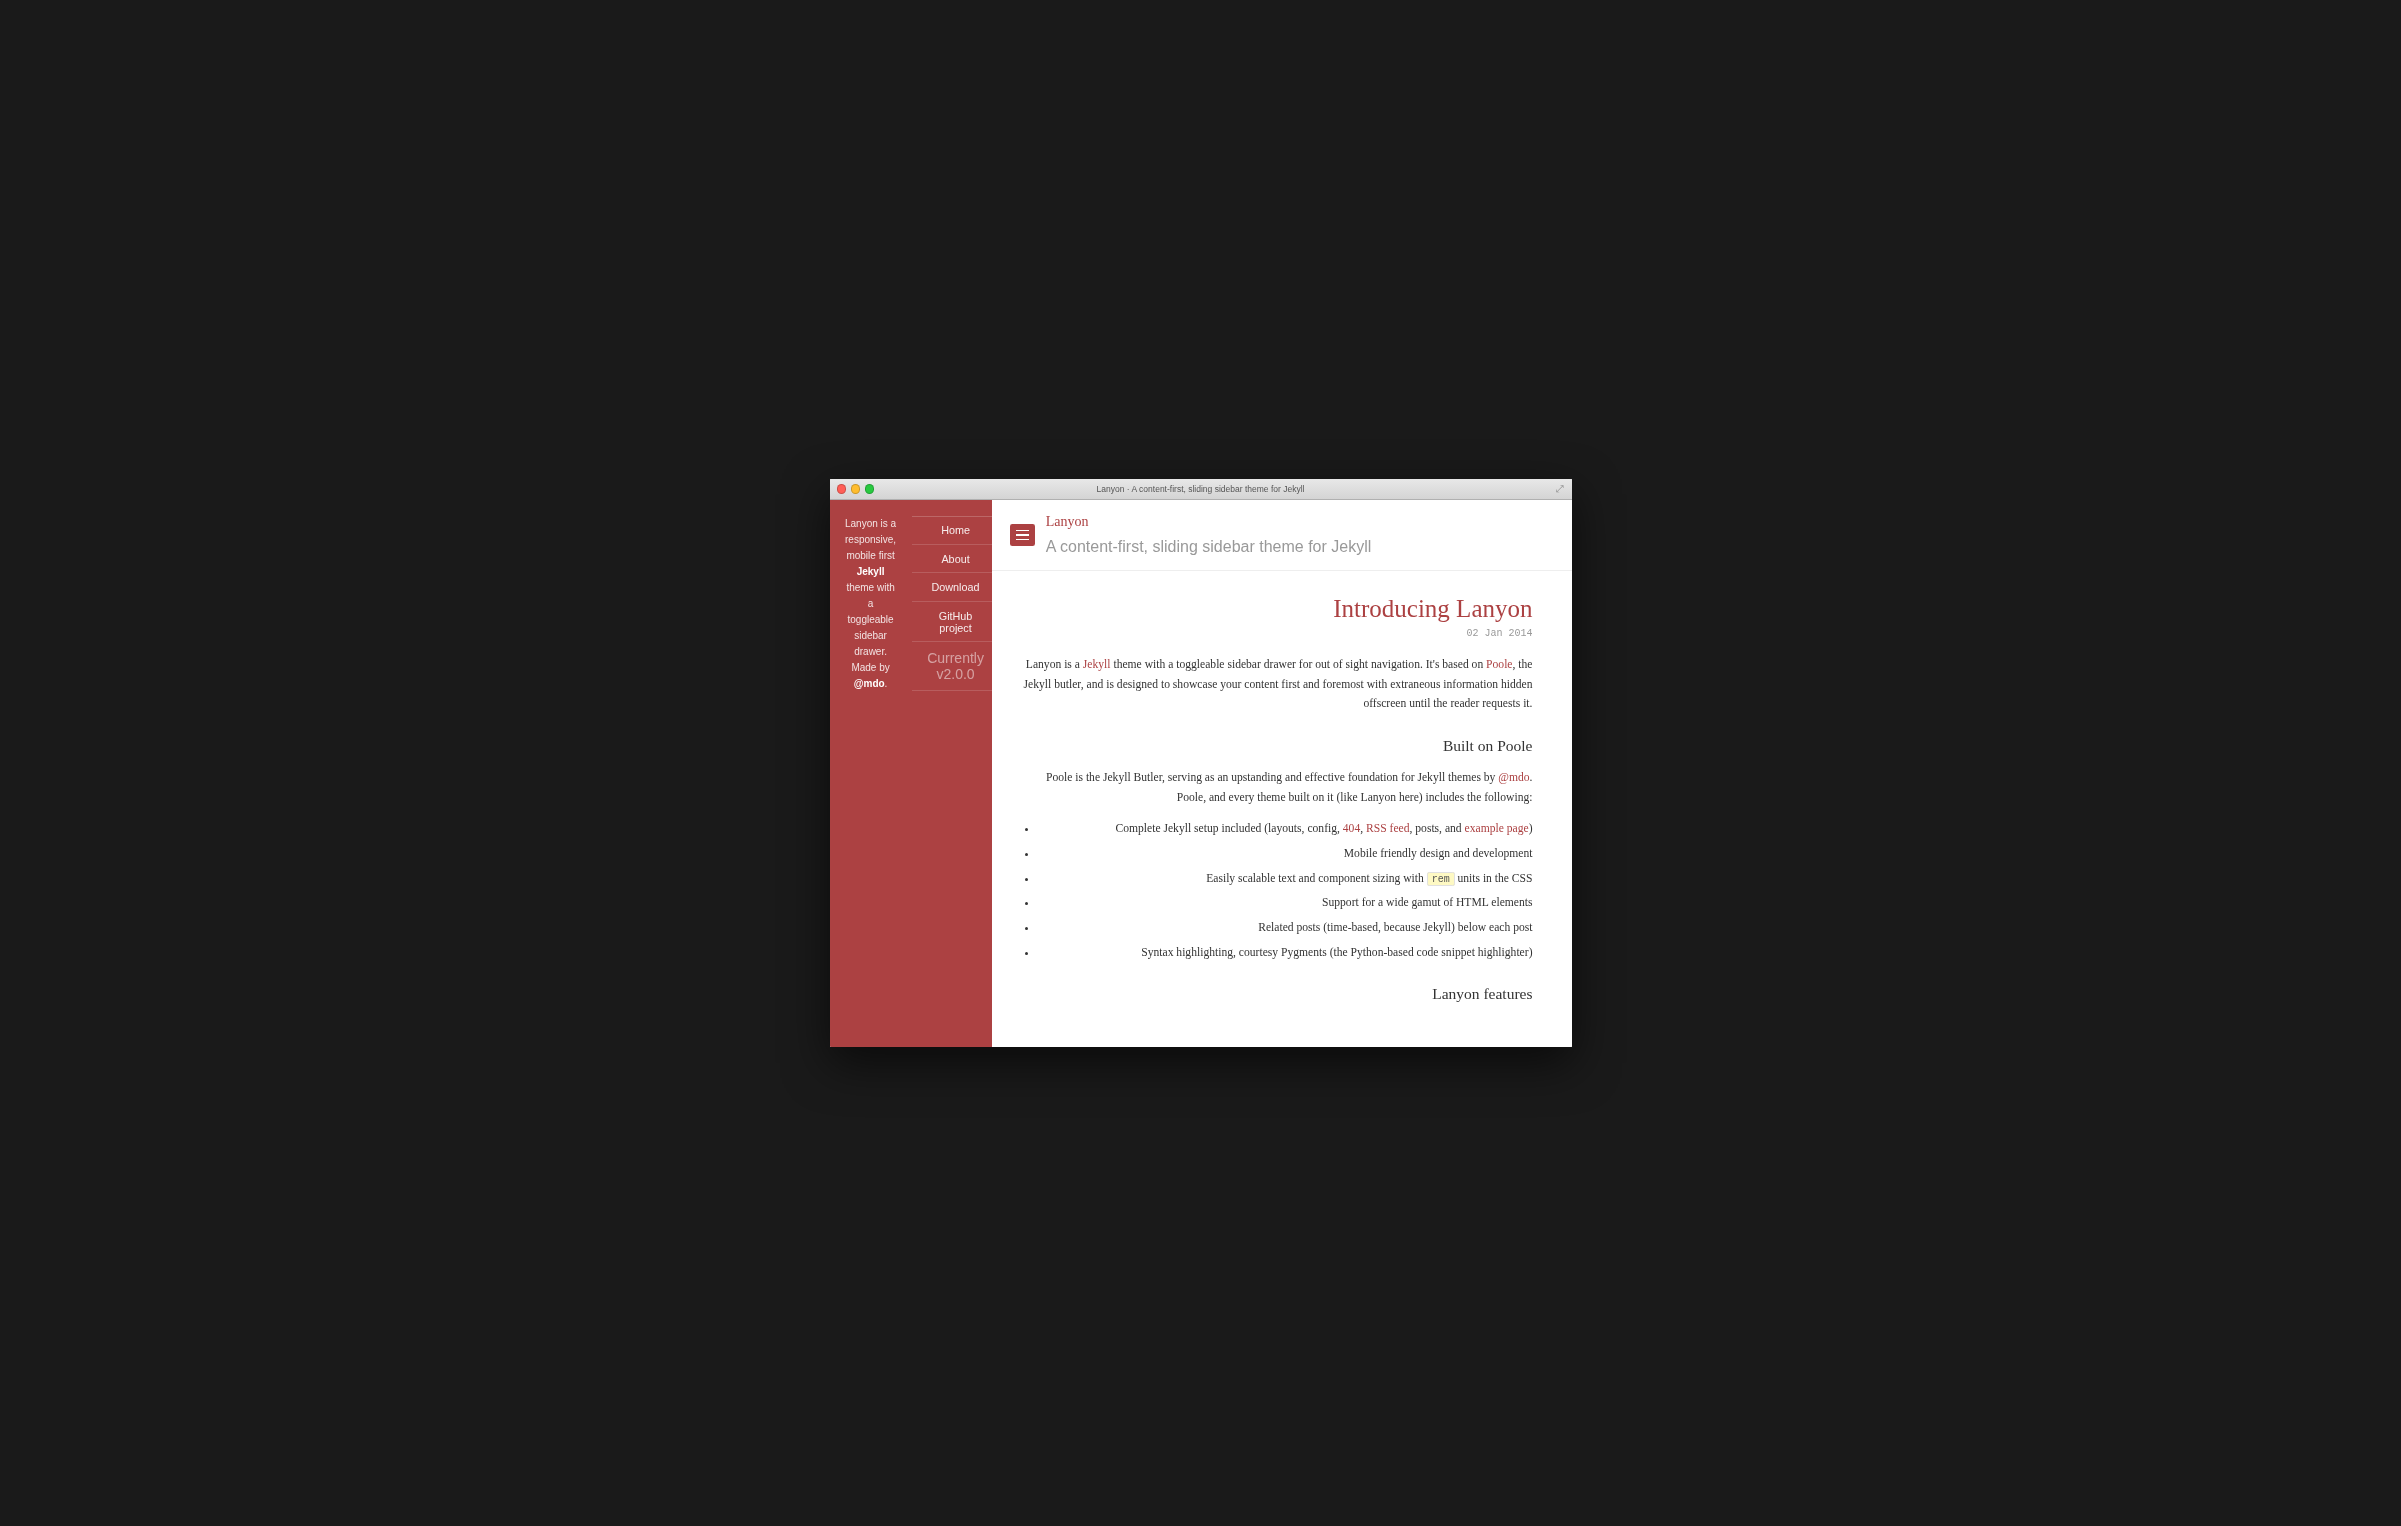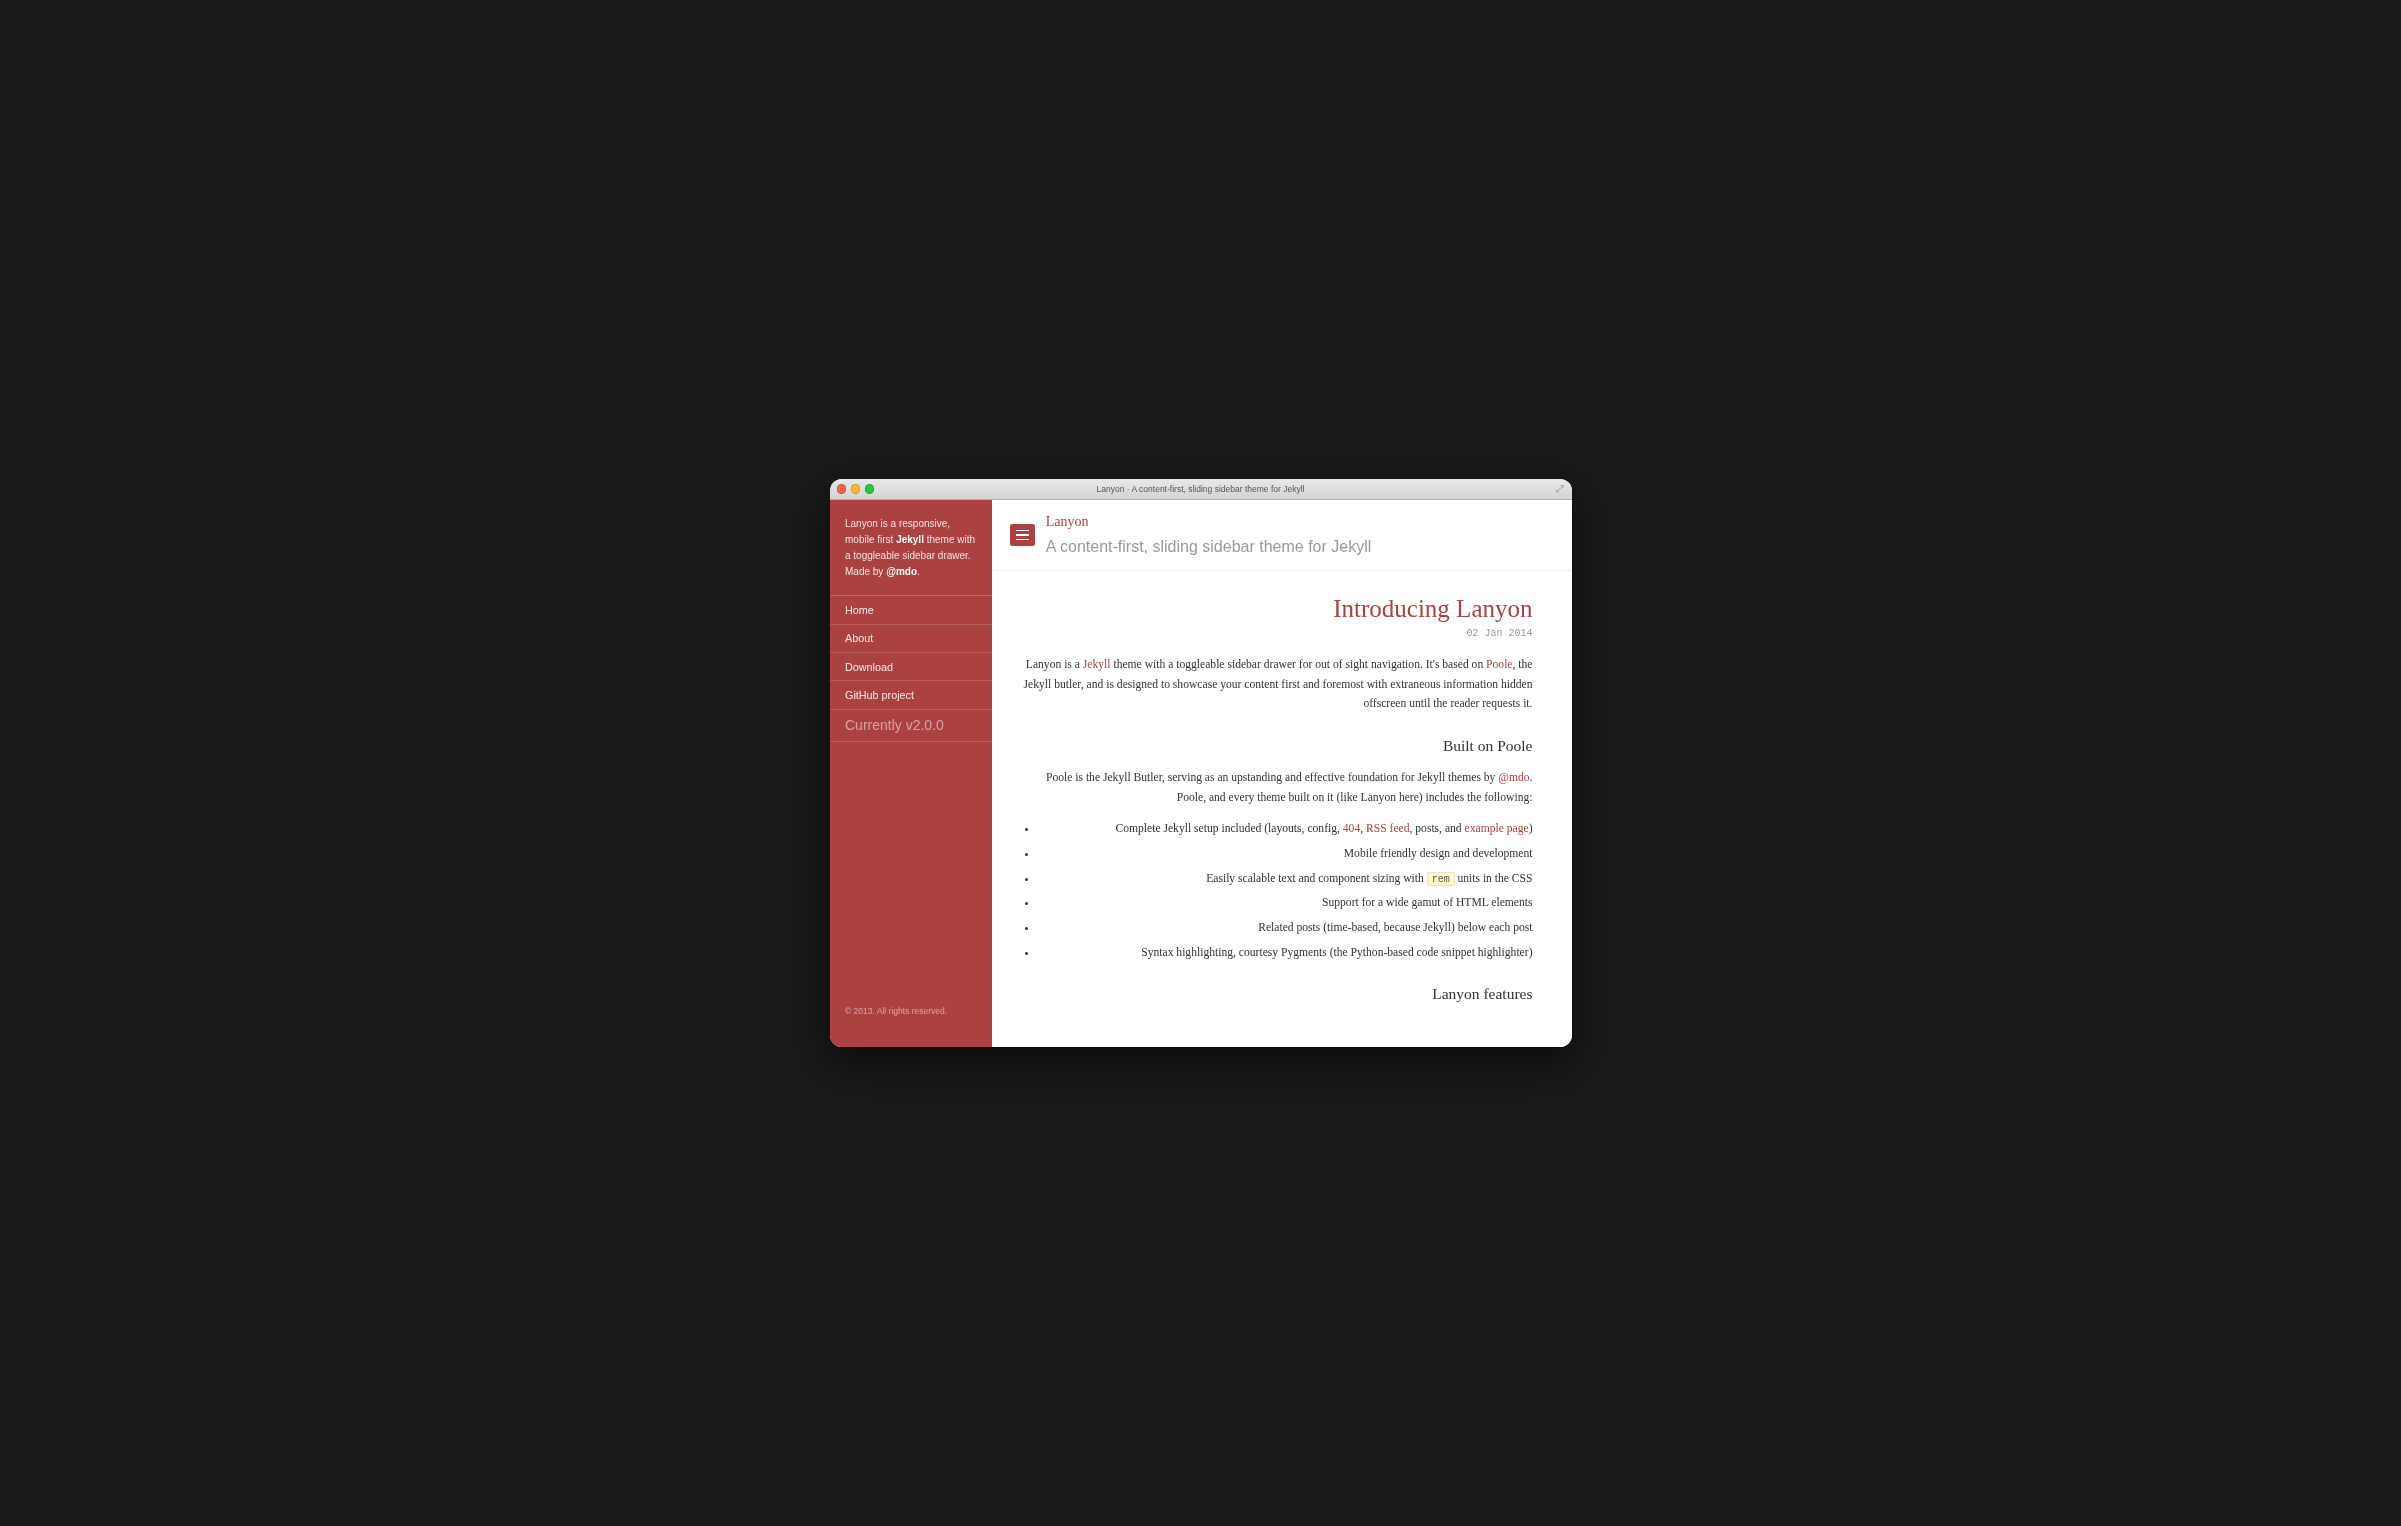--- a/index.html
+++ b/index.html
@@ -9,21 +9,21 @@
       font-family: 'Georgia', serif;
       display: flex;
       justify-content: center;
       align-items: center;
       min-height: 100vh;
       padding: 15.5px;
     }
 
     .window {
       width: 742px;
-      border-radius: 12px;
+      border-radius: 1px;
       overflow: hidden;
       box-shadow: 0 15.5px 46px rgba(0,0,0,0.6);
       background: #fff;
     }
 
     .titlebar {
       background: linear-gradient(to bottom, #e8e8e8, #d4d4d4);
       height: 21.6px;
       display: flex;
       align-items: center;
@@ -70,22 +70,23 @@
       min-height: 425px;
     }
 
     
     .sidebar {
       width: 162px;
       background: #ac4142;
       color: #fff;
       flex-shrink: 0;
       display: flex;
-      flex-direction: column;
+      flex-direction: row;
       padding: 15.5px 0;
+      text-align: center;
     }
 
     .sidebar-description {
       padding: 0 15.5px 15.5px 15.5px;
       font-size: 10px;
       line-height: 1.6;
       color: rgba(255,255,255,0.85);
       font-family: -apple-system, 'Helvetica Neue', sans-serif;
     }
 

